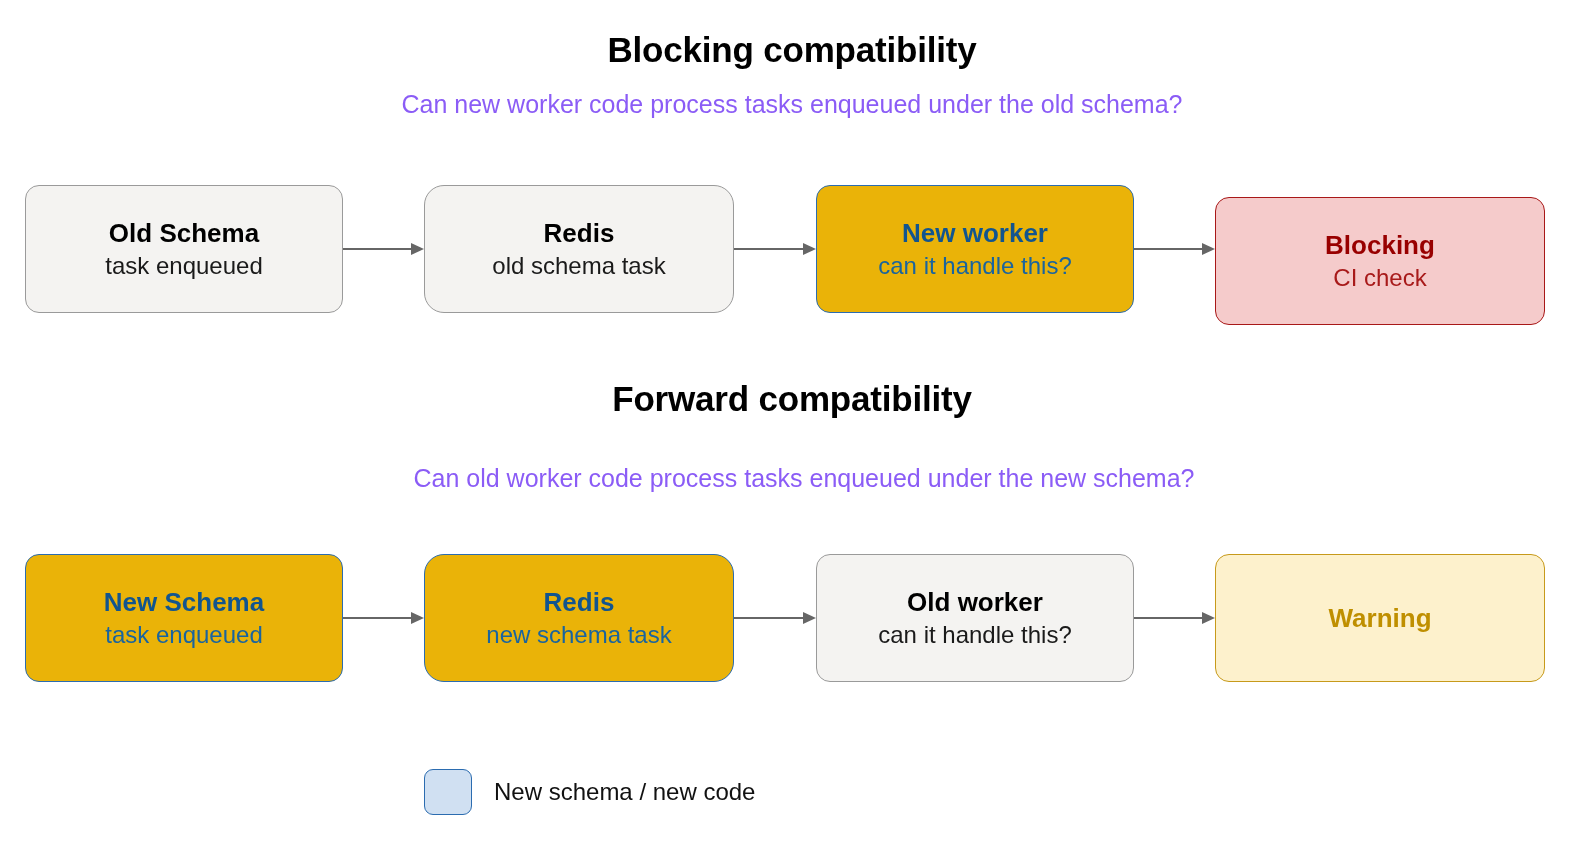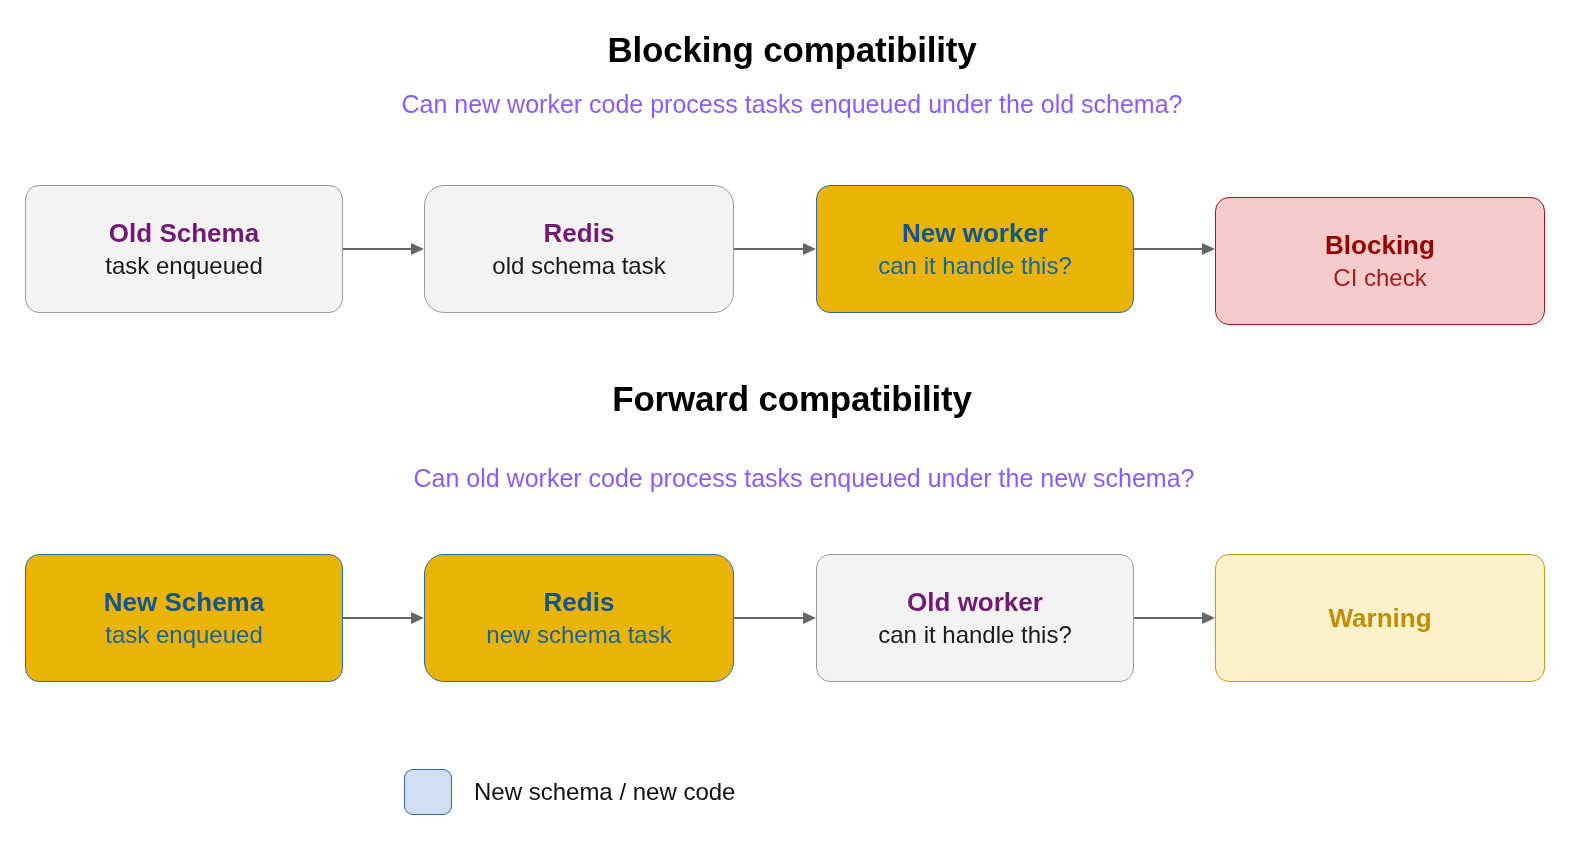--- a/index.html
+++ b/index.html
@@ -84,21 +84,21 @@
   .node .node-sub {
     font-size: 24px;
     font-weight: normal;
     color: #1a1a1a;
     white-space: nowrap;
     margin-top: 3px;
   }
 
   
   .node.gray   { background: #f4f3f1; border-color: #9a9a9a; }
-  .node.gray .node-title { color: #701a75; }
+  .node.gray .node-title { color: #000000; }
   .node.gray .node-sub   { color: #1a1a1a; }
 
   .node.blue   { background: #eab308; border-color: #2b6cb0; }
   .node.blue .node-title { color: #12558f; }
   .node.blue .node-sub   { color: #19649f; }
 
   .node.red    { background: #f5cbcb; border-color: #a81818; margin-top: 12px; }
   .node.red .node-title { color: #980000; }
   .node.red .node-sub   { color: #a81a1a; }
 
@@ -165,21 +165,21 @@
     flex: 0 0 auto;
   }
   .legend-swatch.blue { background: #d0e0f2; border-color: #2b6cb0; }
   .legend-swatch.gray { background: #f4f3f1; border-color: #9a9a9a; }
   .legend-label {
     font-size: 24px;
     color: #111111;
     margin-left: 22px;
     white-space: nowrap;
   }
-  #legend-new { left: 404px; }
+  #legend-new { left: 424px; }
   #legend-old { left: 818px; }
 </style>
 </head>
 <body>
 
 <div class="canvas">
 
   <div id="title-backward" class="section-title">Blocking compatibility</div>
   <div id="subtitle-backward" class="section-subtitle">Can new worker code process tasks enqueued under the old schema?</div>
 

